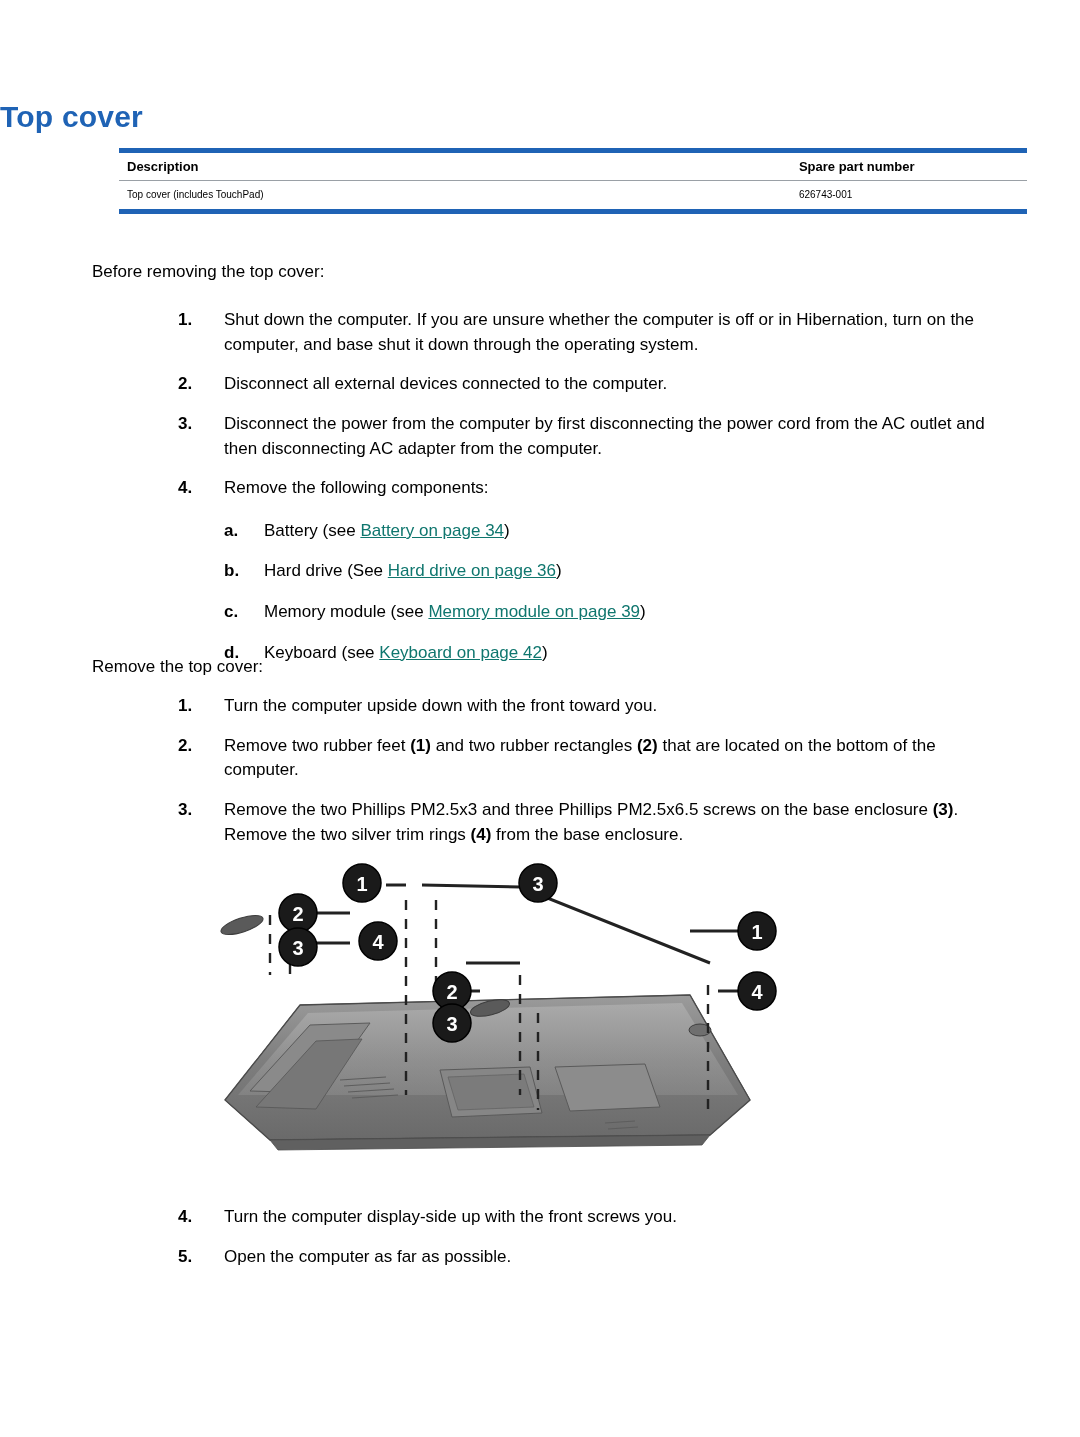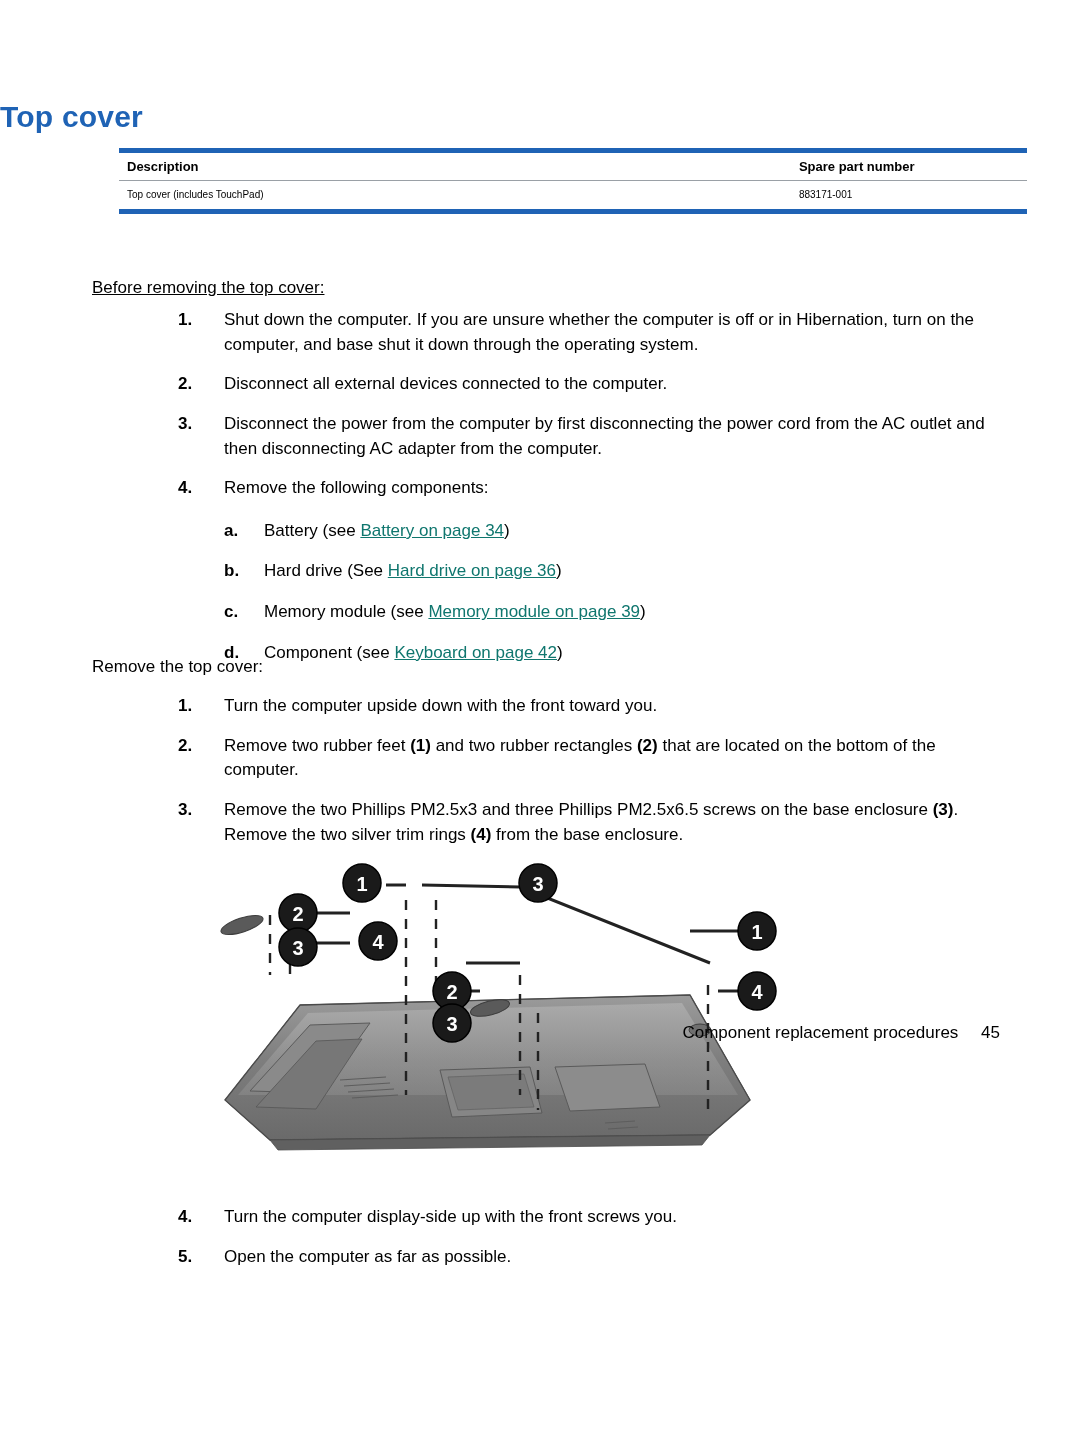--- a/index.html
+++ b/index.html
@@ -163,28 +163,28 @@
     <table>
       <thead>
         <tr>
           <th class="col-desc">Description</th>
           <th class="col-spn">Spare part number</th>
         </tr>
       </thead>
       <tbody>
         <tr>
           <td class="col-desc">Top cover (includes TouchPad)</td>
-          <td class="col-spn">883171-001</td>
+          <td class="col-spn">626743-001</td>
         </tr>
       </tbody>
     </table>
     <div class="rule-bottom"></div>
   </div>
 
-  <div class="para body-text" style="top: 276px; text-decoration: underline;">Before removing the top cover:</div>
+  <div class="para body-text" style="top: 260px;">Before removing the top cover:</div>
 
   <div class="numlist" style="top: 308px; left: 178px; width: 830px;">
     <div class="ol-item">
       <span class="mk">1.</span>
       <span class="bd">Shut down the computer. If you are unsure whether the computer is off or in Hibernation, turn on the computer, and base shut it down through the operating system.</span>
     </div>
     <div class="ol-item" style="margin-top: 14px;">
       <span class="mk">2.</span>
       <span class="bd">Disconnect all external devices connected to the computer.</span>
     </div>
@@ -204,21 +204,21 @@
     <div class="sub-item">
       <span class="mk">b.</span>
       <span class="bd"><span>Hard drive (See </span><a class="xref" href="#">Hard drive on page 36</a><span>)</span></span>
     </div>
     <div class="sub-item">
       <span class="mk">c.</span>
       <span class="bd"><span>Memory module (see </span><a class="xref" href="#">Memory module on page 39</a><span>)</span></span>
     </div>
     <div class="sub-item" style="margin-bottom: 10px;">
       <span class="mk">d.</span>
-      <span class="bd"><span>Component (see </span><a class="xref" href="#">Keyboard on page 42</a><span>)</span></span>
+      <span class="bd"><span>Keyboard (see </span><a class="xref" href="#">Keyboard on page 42</a><span>)</span></span>
     </div>
   </div>
 
   <div class="para body-text" style="top: 655px;">Remove the top cover:</div>
 
   <div class="numlist" style="top: 694px; left: 178px; width: 830px;">
     <div class="ol-item">
       <span class="mk">1.</span>
       <span class="bd">Turn the computer upside down with the front toward you.</span>
     </div>
@@ -346,18 +346,14 @@
     <div class="ol-item">
       <span class="mk">4.</span>
       <span class="bd">Turn the computer display-side up with the front screws you.</span>
     </div>
     <div class="ol-item" style="margin-top: 14px;">
       <span class="mk">5.</span>
       <span class="bd">Open the computer as far as possible.</span>
     </div>
   </div>
 
-  <div class="footer">
-    <span>Component replacement procedures</span>
-    <span class="pg">45</span>
-  </div>
 
 </div>
 
 </body></html>

